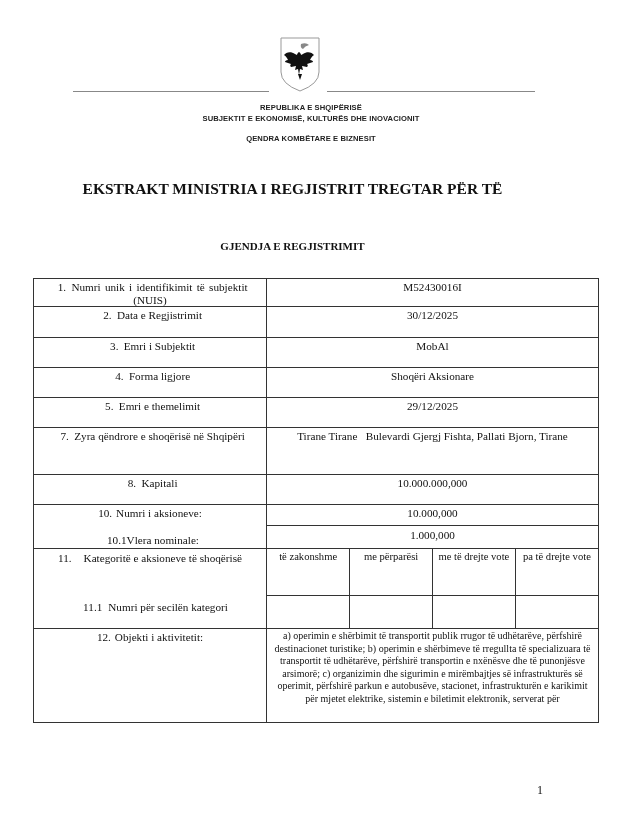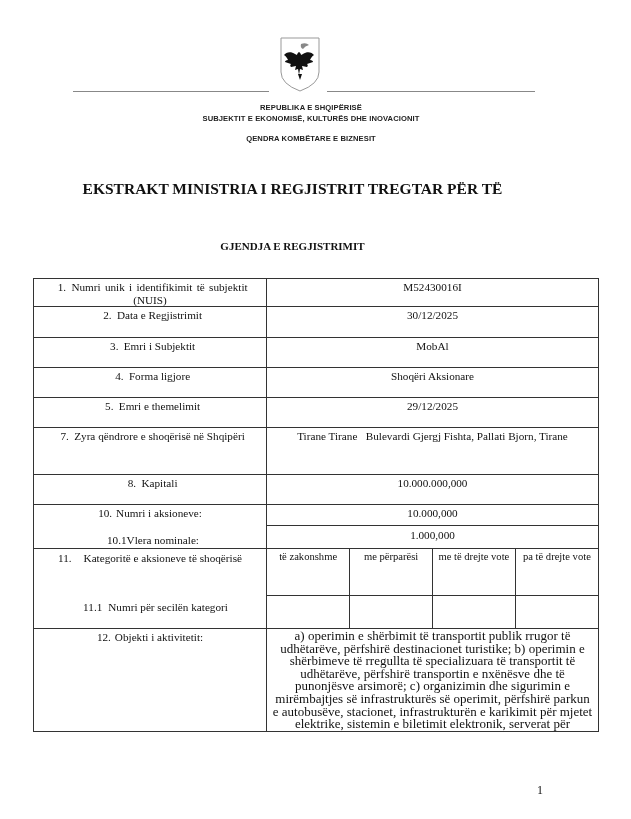--- a/index.html
+++ b/index.html
@@ -8,21 +8,21 @@
   .crest { position:absolute; left:279px; top:36px; width:42px; height:56px; }
   .hdr { position:absolute; left:16px; width:590px; text-align:center; font-family:"Liberation Sans", sans-serif; font-weight:bold; font-size:7.6px; letter-spacing:0.1px; color:#222; }
   .title { position:absolute; left:0; width:585px; text-align:center; font-weight:bold; font-size:15.5px; line-height:17px; color:#111; }
   .subtitle { position:absolute; left:0; width:585px; text-align:center; font-weight:bold; font-size:11px; color:#111; }
   table.reg { position:absolute; left:33px; top:278px; width:565px; border-collapse:collapse; table-layout:fixed; font-size:11.2px; line-height:12.5px; }
   table.reg td { border:1.3px solid #333; vertical-align:top; padding:2px 4px 0 4px;text-align:center; }
   .num { display:inline-block; width:19px; }
   .num2 { display:inline-block; }
   .cats { width:100%; border-collapse:collapse; table-layout:fixed; }
   .cats td { border:1.3px solid #333; font-size:10.6px; line-height:12px; padding:1px 4px; }
-  .justify { text-align:justify; font-size:13px; line-height:12.6px; }
+  .justify { text-align:justify; font-size:10px; line-height:12.6px; }
   .pagenum { position:absolute; left:537px; top:783px; font-size:12px; }
 </style>
 </head>
 <body>
 
 <div class="hline" style="left:73px; top:91px; width:196px;"></div>
 <div class="hline" style="left:327px; top:91px; width:208px;"></div>
 
 <svg class="crest" viewBox="0 0 42 56">
   <path d="M2 2 H40 V36 Q40 48 21 55 Q2 48 2 36 Z" fill="#fff" stroke="#999" stroke-width="1"></path>

